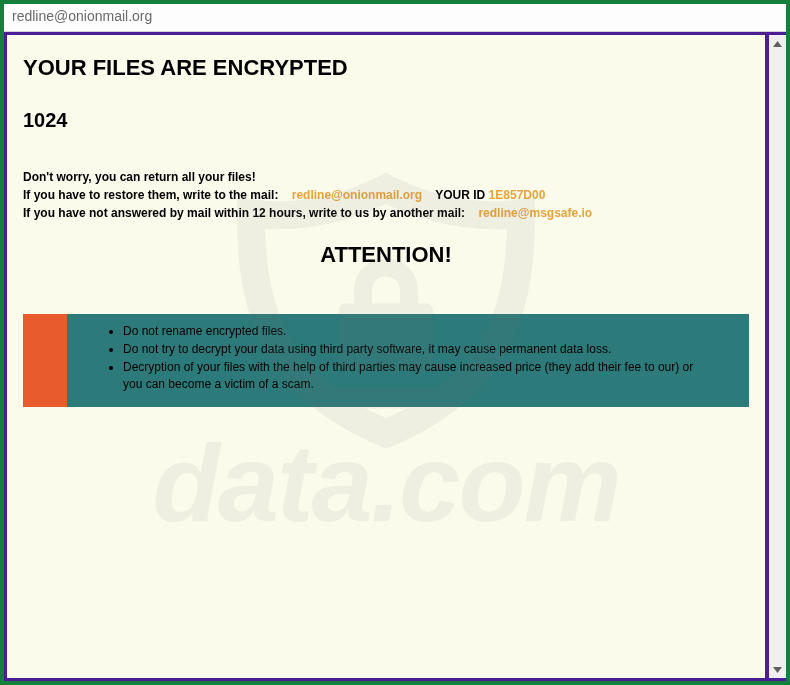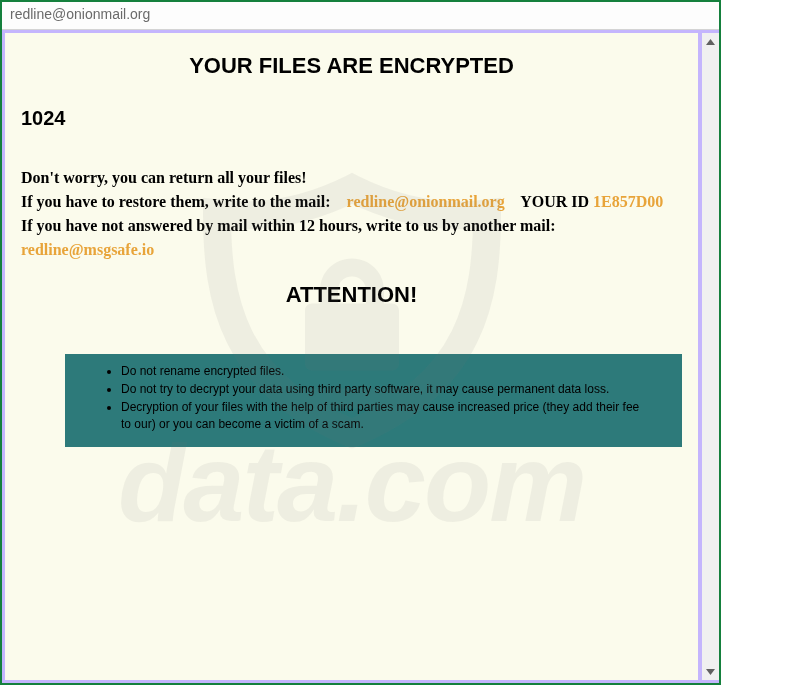--- a/index.html
+++ b/index.html
@@ -8,24 +8,24 @@
       box-sizing: border-box;
     }
     body {
       font-family: "Segoe UI", Tahoma, Arial, sans-serif;
       background: #fff;
       width: 790px;
       height: 685px;
       overflow: hidden;
     }
     .window {
-      width: 721px;
+      width: 790px;
       height: 685px;
-      border: 2px solid #15803d;
-      background: #c4b5fd;
+      border: 4px solid #15803d;
+      background: #4c1d95;
       position: relative;
     }
     .titlebar {
       height: 28px;
       border-bottom: 1px solid #d4d4d4;
       padding: 4px 8px;
       font-size: 14px;
       color: #6a6a6a;
       background: #fdfdfd;
     }
@@ -56,38 +56,36 @@
       display: flex;
       align-items: center;
       justify-content: center;
       color: #606060;
       font-size: 10px;
       cursor: pointer;
     }
     .scroll-arrow.up { position: absolute; top: 0; }
     .scroll-arrow.down { position: absolute; bottom: 0; }
     h1.main-title {
-      text-align: center;
       font-size: 22px;
       font-weight: bold;
       color: #000;
       margin-bottom: 28px;
     }
     h2.number {
       font-size: 20px;
       font-weight: bold;
       color: #000;
       margin-bottom: 36px;
     }
     .info-block {
-      font-size: 16px;
+      font-size: 12px;
       line-height: 1.5;
       color: #000;
       margin-bottom: 20px;
-      font-family: Liberation Serif, serif;
     }
     .info-block .line { font-weight: bold; }
     .orange-text {
       color: #e8a43a;
       font-weight: bold;
     }
     h2.attention {
       text-align: center;
       font-size: 22px;
       font-weight: bold;
@@ -99,21 +97,20 @@
       text-align: center;
       font-size: 21px;
       font-weight: bold;
       color: #000;
       line-height: 2.5;
       margin-bottom: 24px;
     }
     .warning-box {
       display: flex;
       margin-top: 10px;
-      align-items: flex-end;
     }
     .warning-left {
       width: 44px;
       background: #e85b2c;
     }
     .warning-right {
       flex: 1;
       background: #2d7a7a;
       padding: 8px 40px 14px 40px;
       color: #000;

